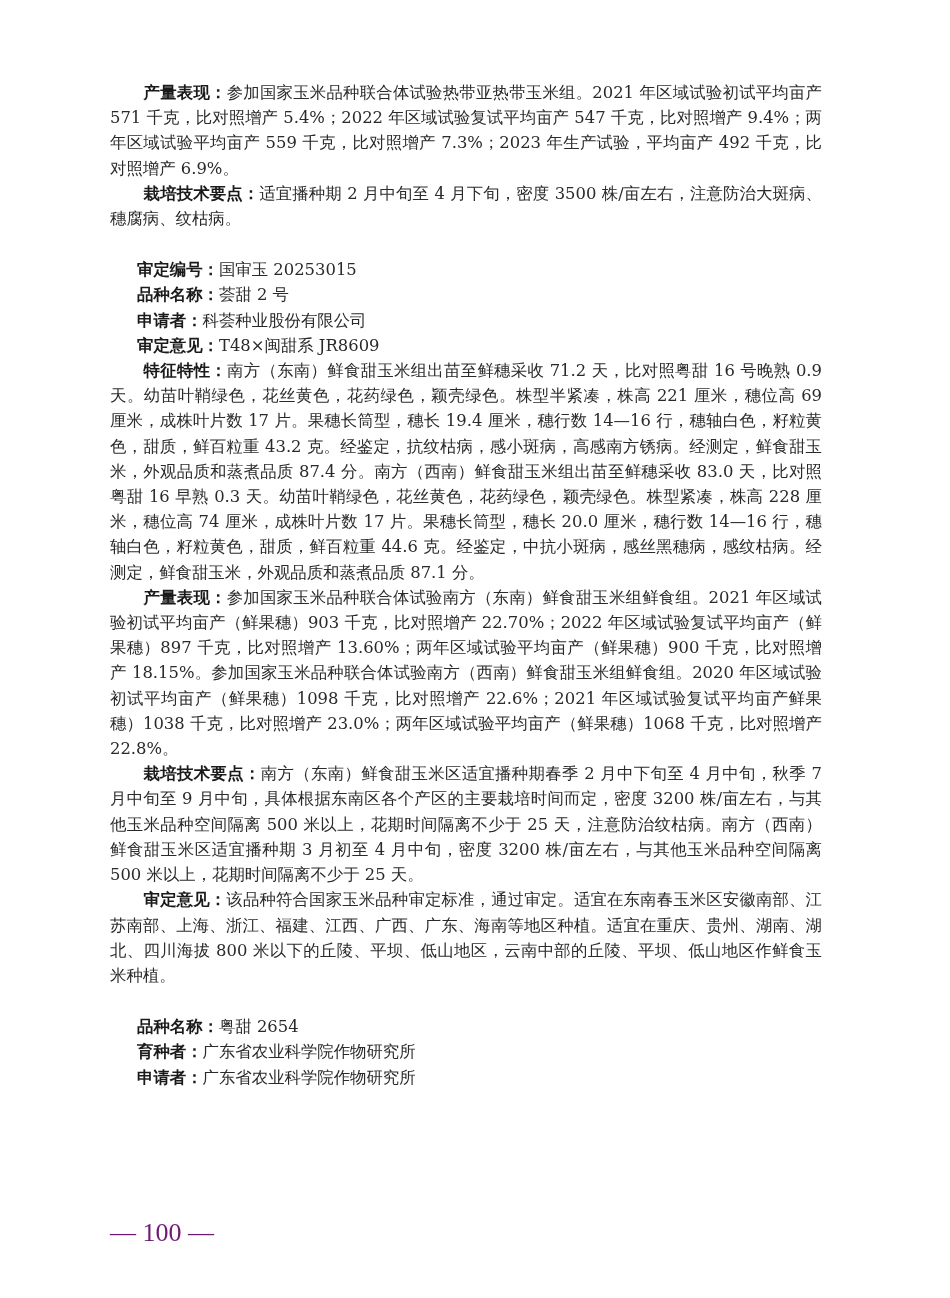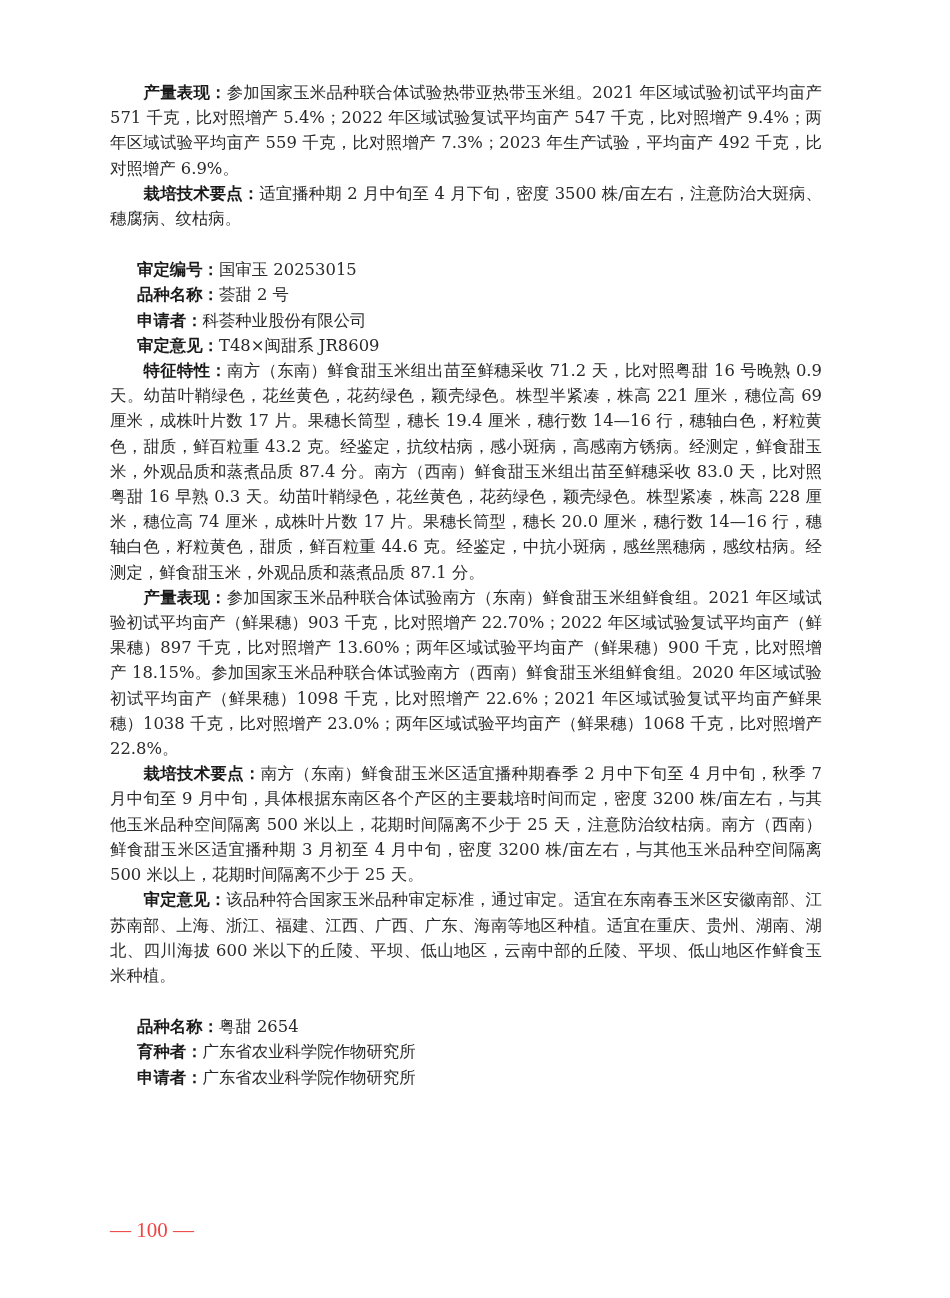--- a/index.html
+++ b/index.html
@@ -11,21 +11,21 @@
     text-align: justify;
   }
   .para { margin: 0; text-indent: 2.05em; }
   .para .lbl { font-family: "DejaVu Sans", "Liberation Sans", sans-serif; font-weight: bold; color: #1a1a1a; }
   .gap { height: 26px; }
   .meta { margin: 0; padding-left: 27px; }
   .meta .lbl { font-family: "DejaVu Sans", "Liberation Sans", sans-serif; font-weight: bold; color: #1a1a1a; }
   .footer {
     position: absolute; left: 110px; top: 1218px;
     font-family: "Liberation Serif", "DejaVu Serif", serif;
-    font-size: 21px; color: #ef4444;
+    font-size: 26px; color: #701a75;
   }
 </style>
 </head>
 <body>
 
 <div class="page">
 
   <section>
     <p class="para"><span class="lbl">产量表现：</span><span>参加国家玉米品种联合体试验热带亚热带玉米组。2021 年区域试验初试平均亩产 571 千克，比对照增产 5.4%；2022 年区域试验复试平均亩产 547 千克，比对照增产 9.4%；两年区域试验平均亩产 559 千克，比对照增产 7.3%；2023 年生产试验，平均亩产 492 千克，比对照增产 6.9%。</span></p>
     <p class="para"><span class="lbl">栽培技术要点：</span><span>适宜播种期 2 月中旬至 4 月下旬，密度 3500 株/亩左右，注意防治大斑病、穗腐病、纹枯病。</span></p>
@@ -34,21 +34,21 @@
   <div class="gap"></div>
 
   <section>
     <p class="meta"><span class="lbl">审定编号：</span><span>国审玉 20253015</span></p>
     <p class="meta"><span class="lbl">品种名称：</span><span>荟甜 2 号</span></p>
     <p class="meta"><span class="lbl">申请者：</span><span>科荟种业股份有限公司</span></p>
     <p class="meta"><span class="lbl">审定意见：</span><span>T48×闽甜系 JR8609</span></p>
     <p class="para"><span class="lbl">特征特性：</span><span>南方（东南）鲜食甜玉米组出苗至鲜穗采收 71.2 天，比对照粤甜 16 号晚熟 0.9 天。幼苗叶鞘绿色，花丝黄色，花药绿色，颖壳绿色。株型半紧凑，株高 221 厘米，穗位高 69 厘米，成株叶片数 17 片。果穗长筒型，穗长 19.4 厘米，穗行数 14—16 行，穗轴白色，籽粒黄色，甜质，鲜百粒重 43.2 克。经鉴定，抗纹枯病，感小斑病，高感南方锈病。经测定，鲜食甜玉米，外观品质和蒸煮品质 87.4 分。南方（西南）鲜食甜玉米组出苗至鲜穗采收 83.0 天，比对照粤甜 16 早熟 0.3 天。幼苗叶鞘绿色，花丝黄色，花药绿色，颖壳绿色。株型紧凑，株高 228 厘米，穗位高 74 厘米，成株叶片数 17 片。果穗长筒型，穗长 20.0 厘米，穗行数 14—16 行，穗轴白色，籽粒黄色，甜质，鲜百粒重 44.6 克。经鉴定，中抗小斑病，感丝黑穗病，感纹枯病。经测定，鲜食甜玉米，外观品质和蒸煮品质 87.1 分。</span></p>
     <p class="para"><span class="lbl">产量表现：</span><span>参加国家玉米品种联合体试验南方（东南）鲜食甜玉米组鲜食组。2021 年区域试验初试平均亩产（鲜果穗）903 千克，比对照增产 22.70%；2022 年区域试验复试平均亩产（鲜果穗）897 千克，比对照增产 13.60%；两年区域试验平均亩产（鲜果穗）900 千克，比对照增产 18.15%。参加国家玉米品种联合体试验南方（西南）鲜食甜玉米组鲜食组。2020 年区域试验初试平均亩产（鲜果穗）1098 千克，比对照增产 22.6%；2021 年区域试验复试平均亩产鲜果穗）1038 千克，比对照增产 23.0%；两年区域试验平均亩产（鲜果穗）1068 千克，比对照增产 22.8%。</span></p>
     <p class="para"><span class="lbl">栽培技术要点：</span><span>南方（东南）鲜食甜玉米区适宜播种期春季 2 月中下旬至 4 月中旬，秋季 7 月中旬至 9 月中旬，具体根据东南区各个产区的主要栽培时间而定，密度 3200 株/亩左右，与其他玉米品种空间隔离 500 米以上，花期时间隔离不少于 25 天，注意防治纹枯病。南方（西南）鲜食甜玉米区适宜播种期 3 月初至 4 月中旬，密度 3200 株/亩左右，与其他玉米品种空间隔离 500 米以上，花期时间隔离不少于 25 天。</span></p>
-    <p class="para"><span class="lbl">审定意见：</span><span>该品种符合国家玉米品种审定标准，通过审定。适宜在东南春玉米区安徽南部、江苏南部、上海、浙江、福建、江西、广西、广东、海南等地区种植。适宜在重庆、贵州、湖南、湖北、四川海拔 600 米以下的丘陵、平坝、低山地区，云南中部的丘陵、平坝、低山地区作鲜食玉米种植。</span></p>
+    <p class="para"><span class="lbl">审定意见：</span><span>该品种符合国家玉米品种审定标准，通过审定。适宜在东南春玉米区安徽南部、江苏南部、上海、浙江、福建、江西、广西、广东、海南等地区种植。适宜在重庆、贵州、湖南、湖北、四川海拔 800 米以下的丘陵、平坝、低山地区，云南中部的丘陵、平坝、低山地区作鲜食玉米种植。</span></p>
   </section>
 
   <div class="gap"></div>
 
   <section>
     <p class="meta"><span class="lbl">品种名称：</span><span>粤甜 2654</span></p>
     <p class="meta"><span class="lbl">育种者：</span><span>广东省农业科学院作物研究所</span></p>
     <p class="meta"><span class="lbl">申请者：</span><span>广东省农业科学院作物研究所</span></p>
   </section>
 </div>

